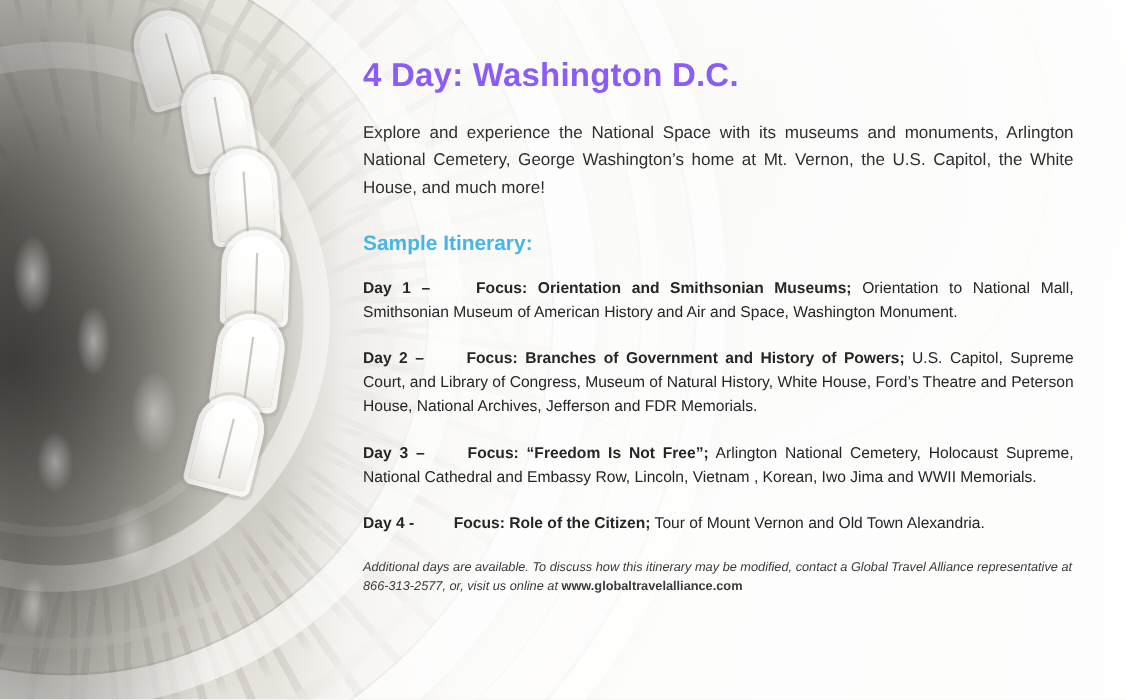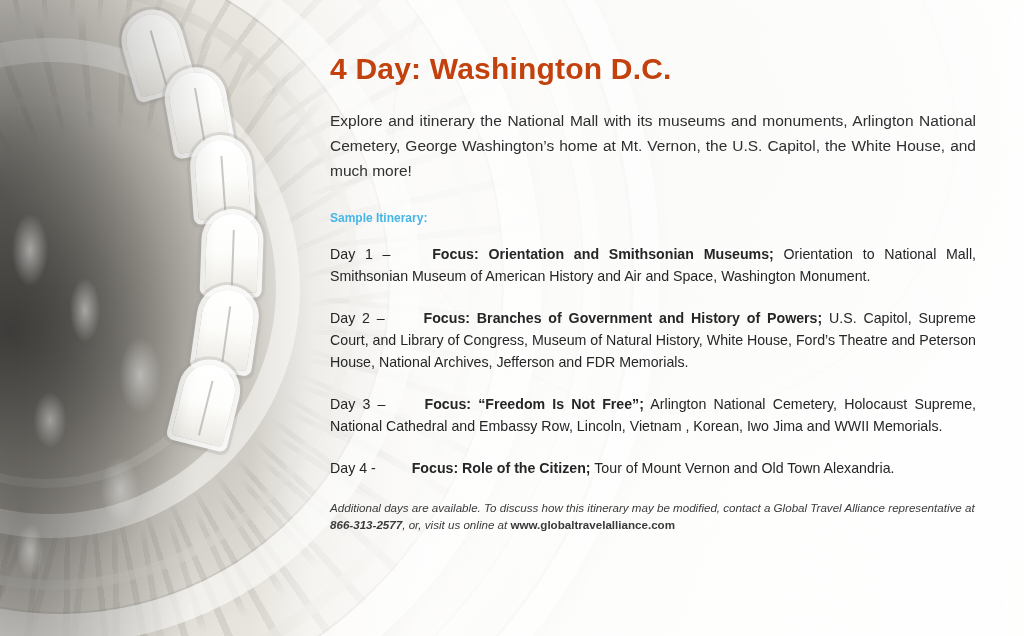--- a/index.html
+++ b/index.html
@@ -161,55 +161,55 @@
     position: absolute;
     left: 330px;
     top: 52px;
     width: 646px;
     color: #2b2b2b;
   }
   .title {
     font-size: 30px;
     line-height: 34px;
     font-weight: bold;
-    color: #c2410c;
+    color: #8b5cf6;
     letter-spacing: .2px;
     margin: 0 0 22px 0;
     text-shadow: 0 1px 0 rgba(255,255,255,.6);
   }
   .intro {
     font-size: 15.5px;
     line-height: 25px;
     color: #2f2f2f;
     text-align: justify;
     margin: 0 0 28px 0;
   }
   .section-head {
-    font-size: 12px;
+    font-size: 19px;
     font-weight: bold;
     color: #46b6e8;
     margin: 0 0 18px 0;
   }
   .day {
     font-size: 14.2px;
     line-height: 22px;
     color: #262626;
     margin: 0 0 20px 0;
     text-align: justify;
   }
-  .day .lbl { font-weight: normal; }
+  .day .lbl { font-weight: bold; }
   .day .focus { font-weight: bold; margin-left: 32px; }
   .footnote {
     font-size: 11.6px;
     line-height: 17px;
     font-style: italic;
     color: #3a3a3a;
     margin: 18px 0 0 0;
   }
-  .footnote b { font-style: italic; font-weight: bold; }
+  .footnote b { font-style: italic; font-weight: normal; }
   .footnote .site { font-style: normal; font-weight: bold; }
 </style>
 </head>
 <body>
 
 <div class="page">
 
   <div class="bg">
     <div class="dome-disc"></div>
     <div class="dome-disc2"></div>
@@ -246,21 +246,21 @@
     <div class="frieze"></div>
     <div class="statues"></div>
     <div class="hatch"></div>
     <div class="scrim"></div>
   </div>
 
   <div class="content">
 
     <h1 class="title">4 Day: Washington D.C.</h1>
 
-    <p class="intro">Explore and itinerary the National Mall with its museums and monuments, Arlington National Cemetery, George Washington’s home at Mt. Vernon, the U.S. Capitol, the White House, and much more!</p>
+    <p class="intro">Explore and experience the National Space with its museums and monuments, Arlington National Cemetery, George Washington’s home at Mt. Vernon, the U.S. Capitol, the White House, and much more!</p>
 
     <h2 class="section-head">Sample Itinerary:</h2>
 
     <p class="day">
       <span class="lbl">Day 1 – </span><span class="focus">Focus: Orientation and Smithsonian Museums;</span><span class="det"> Orientation to National Mall, Smithsonian Museum of American History and Air and Space, Washington Monument.</span>
     </p>
 
     <p class="day">
       <span class="lbl">Day 2 – </span><span class="focus">Focus: Branches of Government and History of Powers;</span><span class="det"> U.S. Capitol, Supreme Court, and Library of Congress, Museum of Natural History, White House, Ford’s Theatre and Peterson House, National Archives, Jefferson and FDR Memorials.</span>
     </p>

